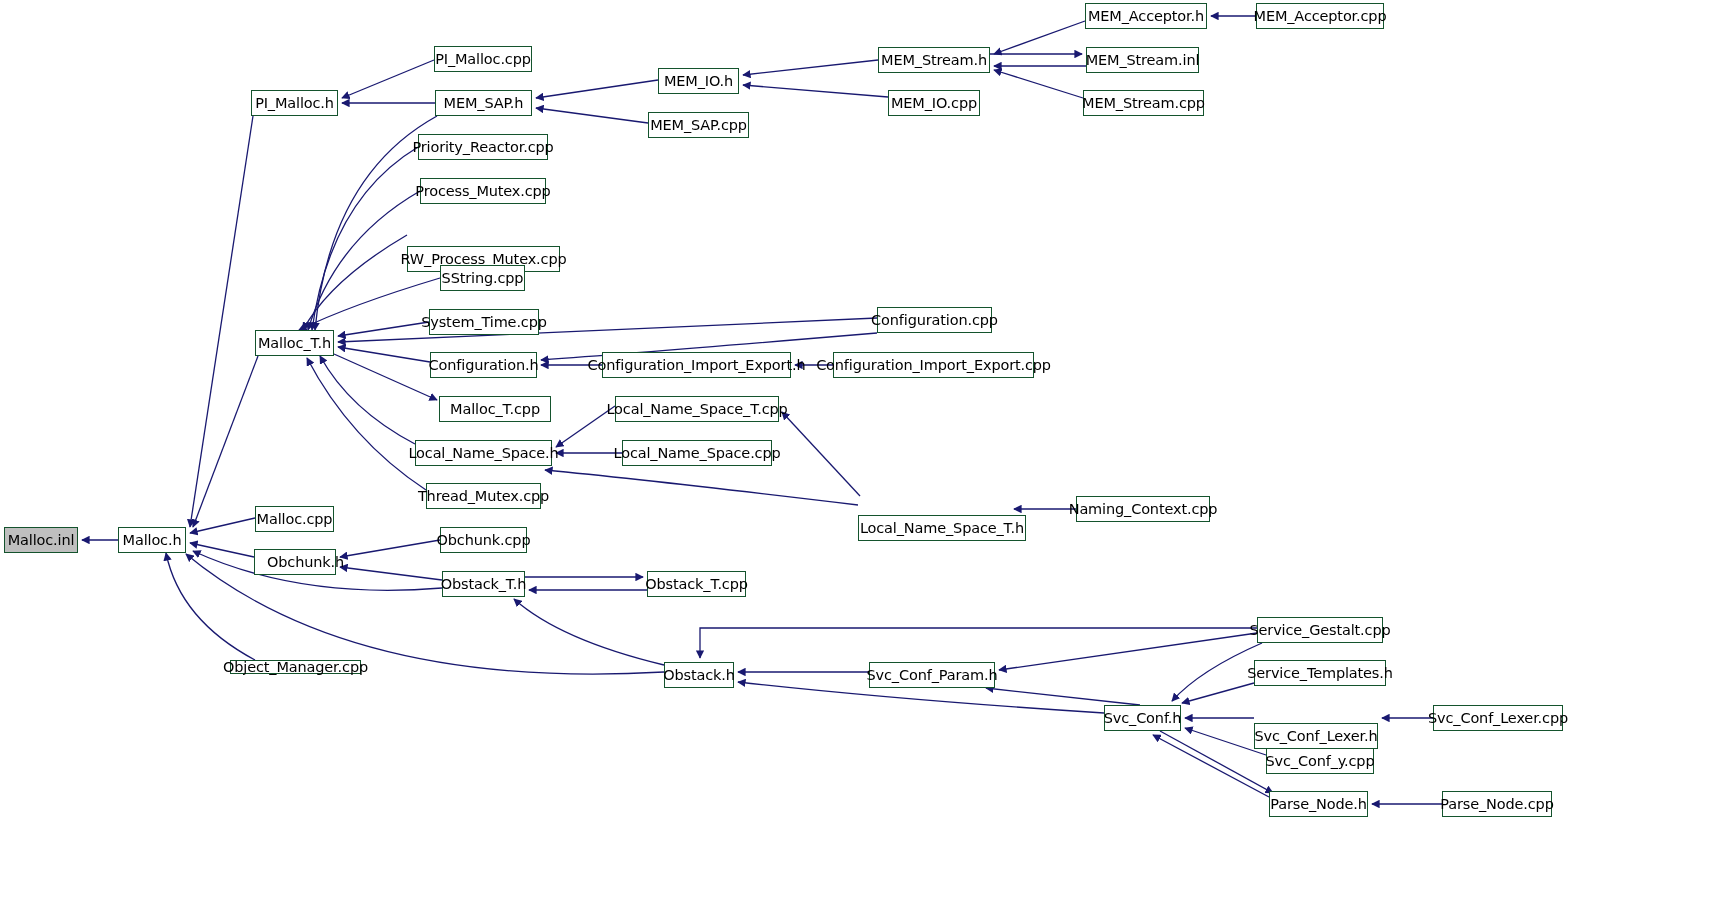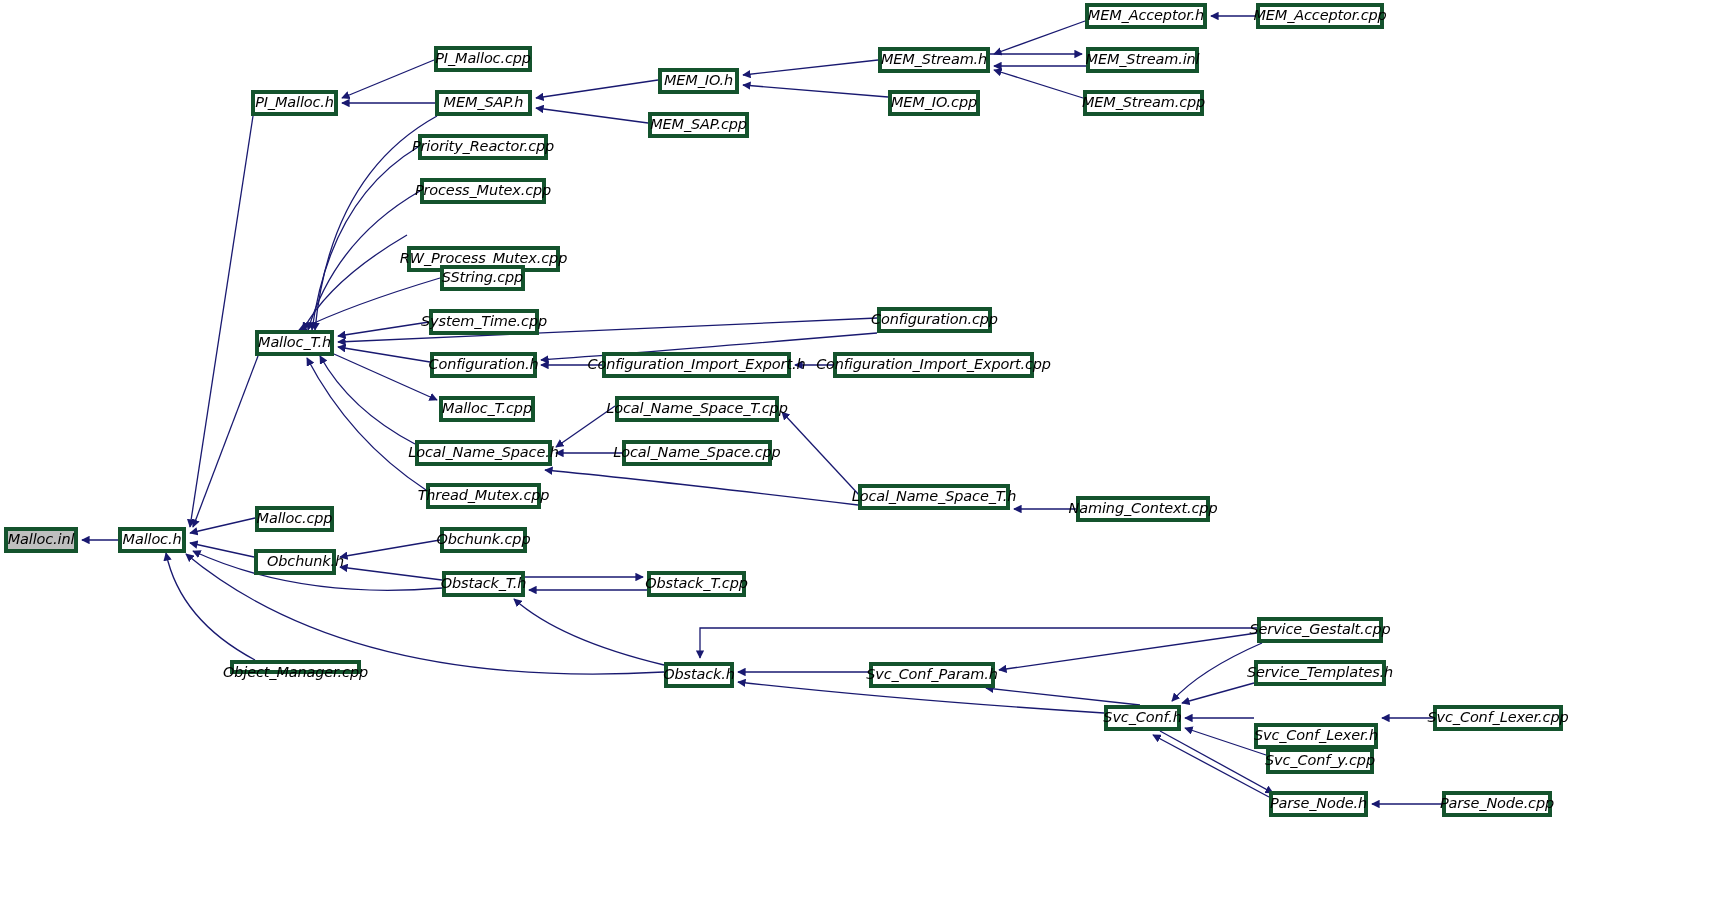--- a/index.html
+++ b/index.html
@@ -1,21 +1,21 @@
 <!DOCTYPE html>
 <html><head>
 <meta charset="utf-8">
 <style>
   html,body{margin:0;padding:0;background:#ffffff;}
   body{font-family:"DejaVu Sans","Liberation Sans",sans-serif;}
   #canvas{position:relative;width:1725px;height:901px;background:#ffffff;overflow:hidden;}
   svg.edges{position:absolute;left:0;top:0;width:1725px;height:901px;}
-  .node{position:absolute;box-sizing:border-box;border:4px solid #14532d;background:#ffffff;
-        display:flex;justify-content:center;
-        font-size:14.5px;color:#000000;white-space:nowrap;letter-spacing:-0.15px;font-style:italic;}
+  .node{position:absolute;box-sizing:border-box;border:1px solid #14532d;background:#ffffff;
+        display:flex;align-items:center;justify-content:center;
+        font-size:14.5px;color:#000000;white-space:nowrap;letter-spacing:-0.15px;}
   .node.root{background:#bfbfbf;}
 </style>
 </head>
 <body>
 
 <div id="canvas">
   <svg class="edges" viewBox="0 0 1725 901" preserveAspectRatio="none">
     <defs>
       <marker id="ah" viewBox="0 0 10 10" refX="9" refY="5" markerWidth="6.5" markerHeight="6.5" orient="auto-start-reverse">
         <path d="M 0 0 L 10 5 L 0 10 z" fill="#191970"></path>
@@ -143,33 +143,33 @@
       </div>
       <div class="node" style="left: 877px; top: 307px; width: 115px; height: 26px;">
         <span>Configuration.cpp</span>
       </div>
       <div class="node" style="left: 602px; top: 352px; width: 189px; height: 26px;">
         <span>Configuration_Import_Export.h</span>
       </div>
       <div class="node" style="left: 833px; top: 352px; width: 201px; height: 26px;">
         <span>Configuration_Import_Export.cpp</span>
       </div>
-      <div class="node" style="left: 439px; top: 396px; width: 96px; height: 26px;">
+      <div class="node" style="left: 439px; top: 396px; width: 112px; height: 26px;">
         <span>Malloc_T.cpp</span>
       </div>
       <div class="node" style="left: 615px; top: 396px; width: 164px; height: 26px;">
         <span>Local_Name_Space_T.cpp</span>
       </div>
       <div class="node" style="left: 415px; top: 440px; width: 137px; height: 26px;">
         <span>Local_Name_Space.h</span>
       </div>
       <div class="node" style="left: 622px; top: 440px; width: 150px; height: 26px;">
         <span>Local_Name_Space.cpp</span>
       </div>
-      <div class="node" style="left: 858px; top: 484px; width: 152px; height: 26px;">
+      <div class="node" style="left: 858px; top: 515px; width: 168px; height: 26px;">
         <span>Local_Name_Space_T.h</span>
       </div>
       <div class="node" style="left: 1076px; top: 496px; width: 134px; height: 26px;">
         <span>Naming_Context.cpp</span>
       </div>
       <div class="node" style="left: 426px; top: 483px; width: 115px; height: 26px;">
         <span>Thread_Mutex.cpp</span>
       </div>
       <div class="node" style="left: 255px; top: 506px; width: 79px; height: 26px;">
         <span>Malloc.cpp</span>

